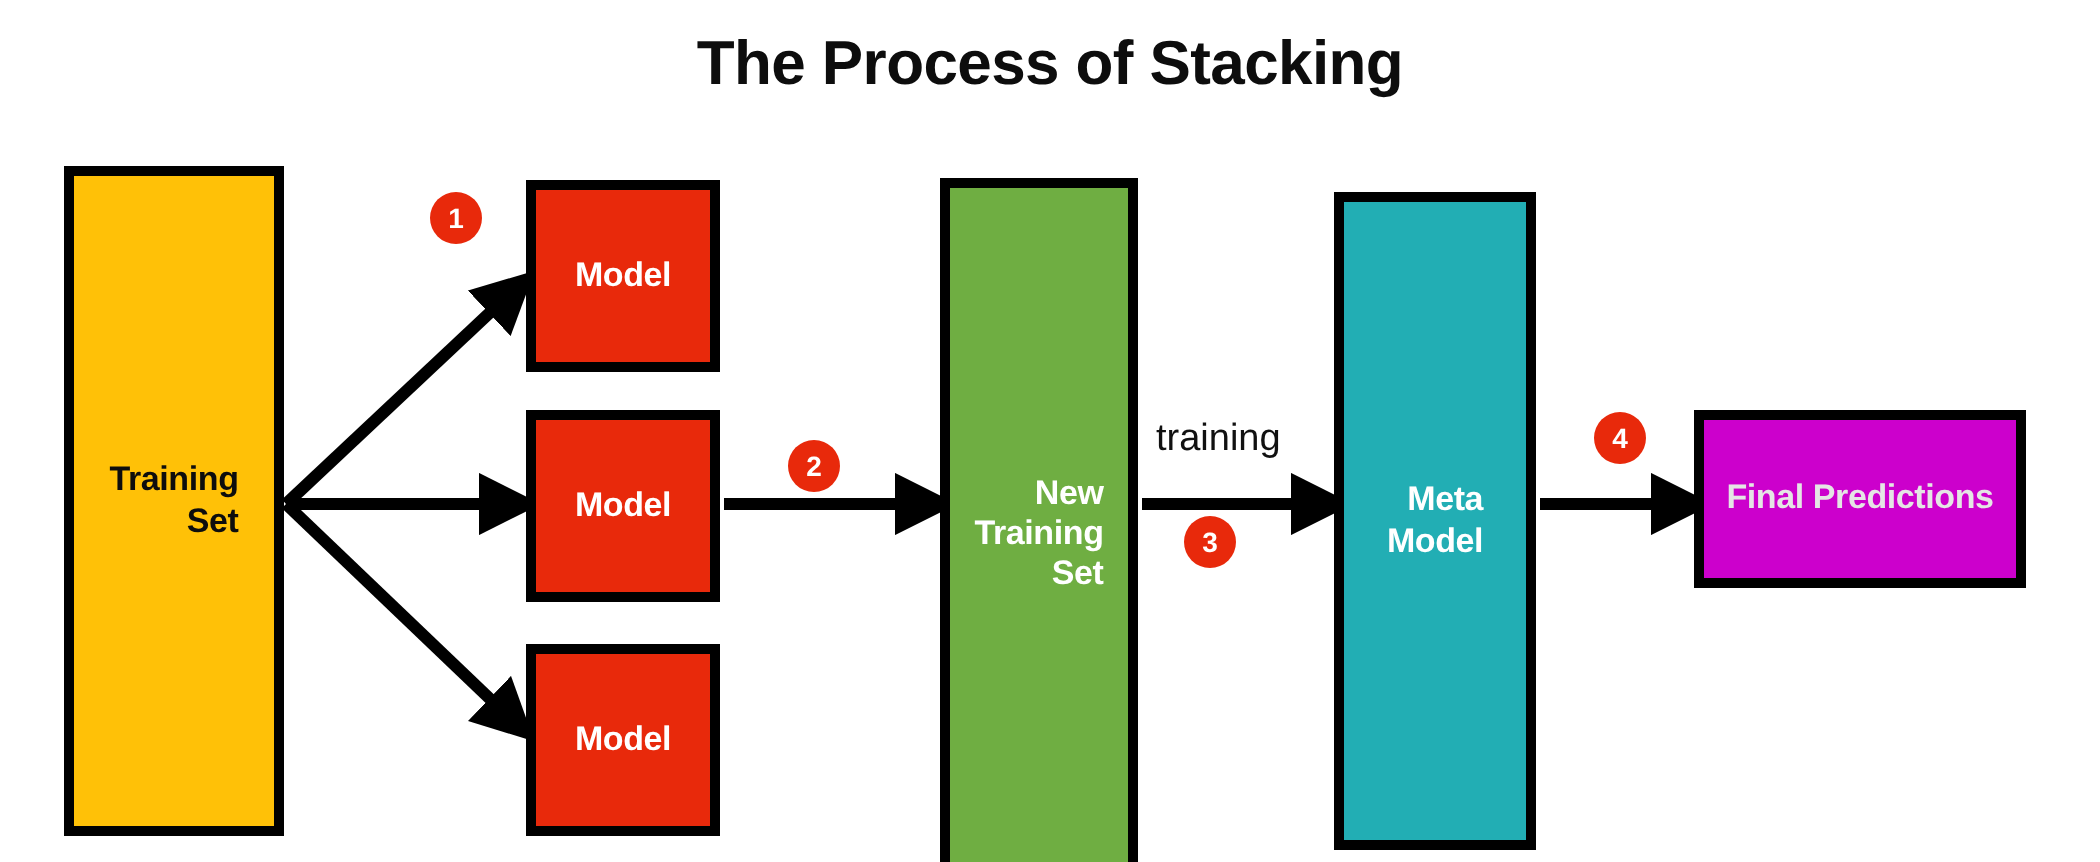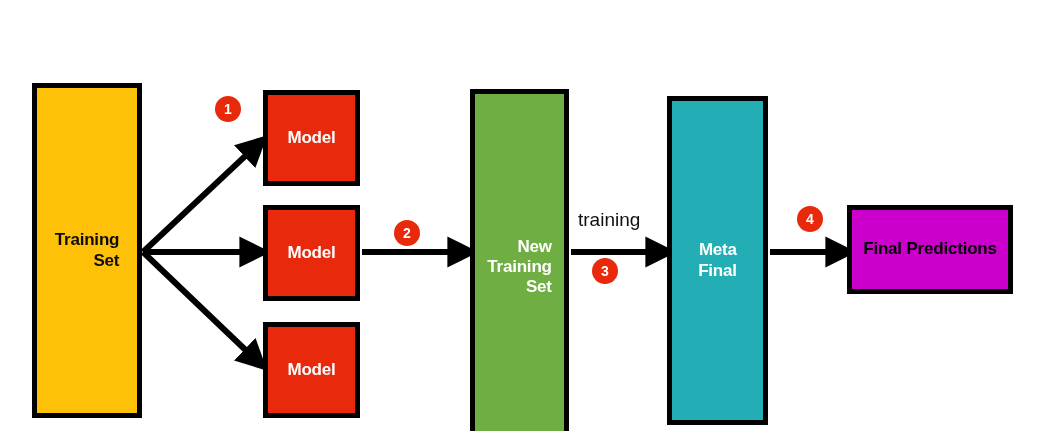--- a/index.html
+++ b/index.html
@@ -87,20 +87,21 @@
     color: #111111;
     white-space: nowrap;
     font-family: "Liberation Sans", sans-serif;
   }
 </style>
 </head>
 <body>
 
 <div id="canvas">
 
+  <div id="title">The Process of Stacking</div>
 
   <svg id="arrows" viewBox="0 0 1050 431" width="1050" height="431" xmlns="http://www.w3.org/2000/svg">
     <defs>
       <marker id="ah" markerWidth="5.2" markerHeight="5.2" refX="2.6" refY="2.6" orient="auto" markerUnits="strokeWidth">
         <path d="M 0 0 L 5.2 2.6 L 0 5.2 z" fill="#000000"></path>
       </marker>
     </defs>
     <g id="arrow-group" stroke="#000000" stroke-width="6" fill="none" marker-end="url(#ah)">
         <line x1="143" y1="252" x2="256" y2="146"></line>
         <line x1="143" y1="252" x2="255" y2="252"></line>
@@ -125,23 +126,23 @@
       <div class="node" style="left: 263px; top: 322px; width: 97px; height: 96px; background: rgb(232, 41, 11); color: rgb(255, 255, 255); border-color: rgb(0, 0, 0); font-size: 17px;">
         <span class="nlabel">Model</span>
       </div>
       <div class="node" style="left: 470px; top: 89px; width: 99px; height: 356px; background: rgb(111, 174, 66); color: rgb(255, 255, 255); border-color: rgb(0, 0, 0); font-size: 17px;">
         <span class="nlabel">New
 Training
 Set</span>
       </div>
       <div class="node" style="left: 667px; top: 96px; width: 101px; height: 329px; background: rgb(34, 174, 180); color: rgb(255, 255, 255); border-color: rgb(0, 0, 0); font-size: 17px;">
         <span class="nlabel">Meta
-Final</span>
+Model</span>
       </div>
-      <div class="node" style="left: 847px; top: 205px; width: 166px; height: 89px; background: rgb(204, 0, 204); color: #000000; border-color: rgb(0, 0, 0); font-size: 17px;">
+      <div class="node" style="left: 847px; top: 205px; width: 166px; height: 89px; background: rgb(204, 0, 204); color: #e5e5e5; border-color: rgb(0, 0, 0); font-size: 17px;">
         <span class="nlabel">Final Predictions</span>
       </div>
     </div>
   <div id="badge-layer">
       <div class="badge" style="left: 215px; top: 96px;">1</div>
       <div class="badge" style="left: 394px; top: 220px;">2</div>
       <div class="badge" style="left: 592px; top: 258px;">3</div>
       <div class="badge" style="left: 797px; top: 206px;">4</div>
     </div>
   <div id="edge-label-layer">

